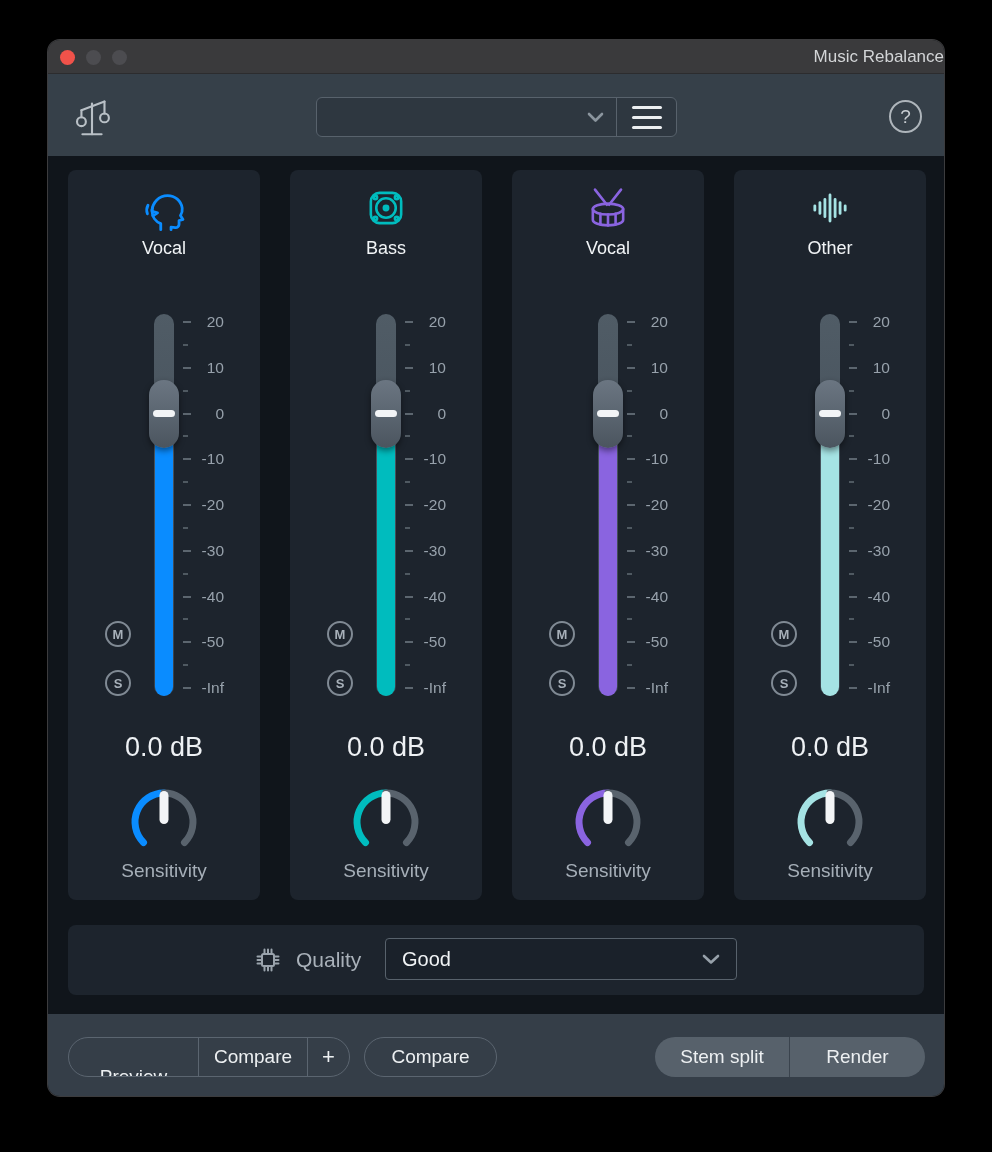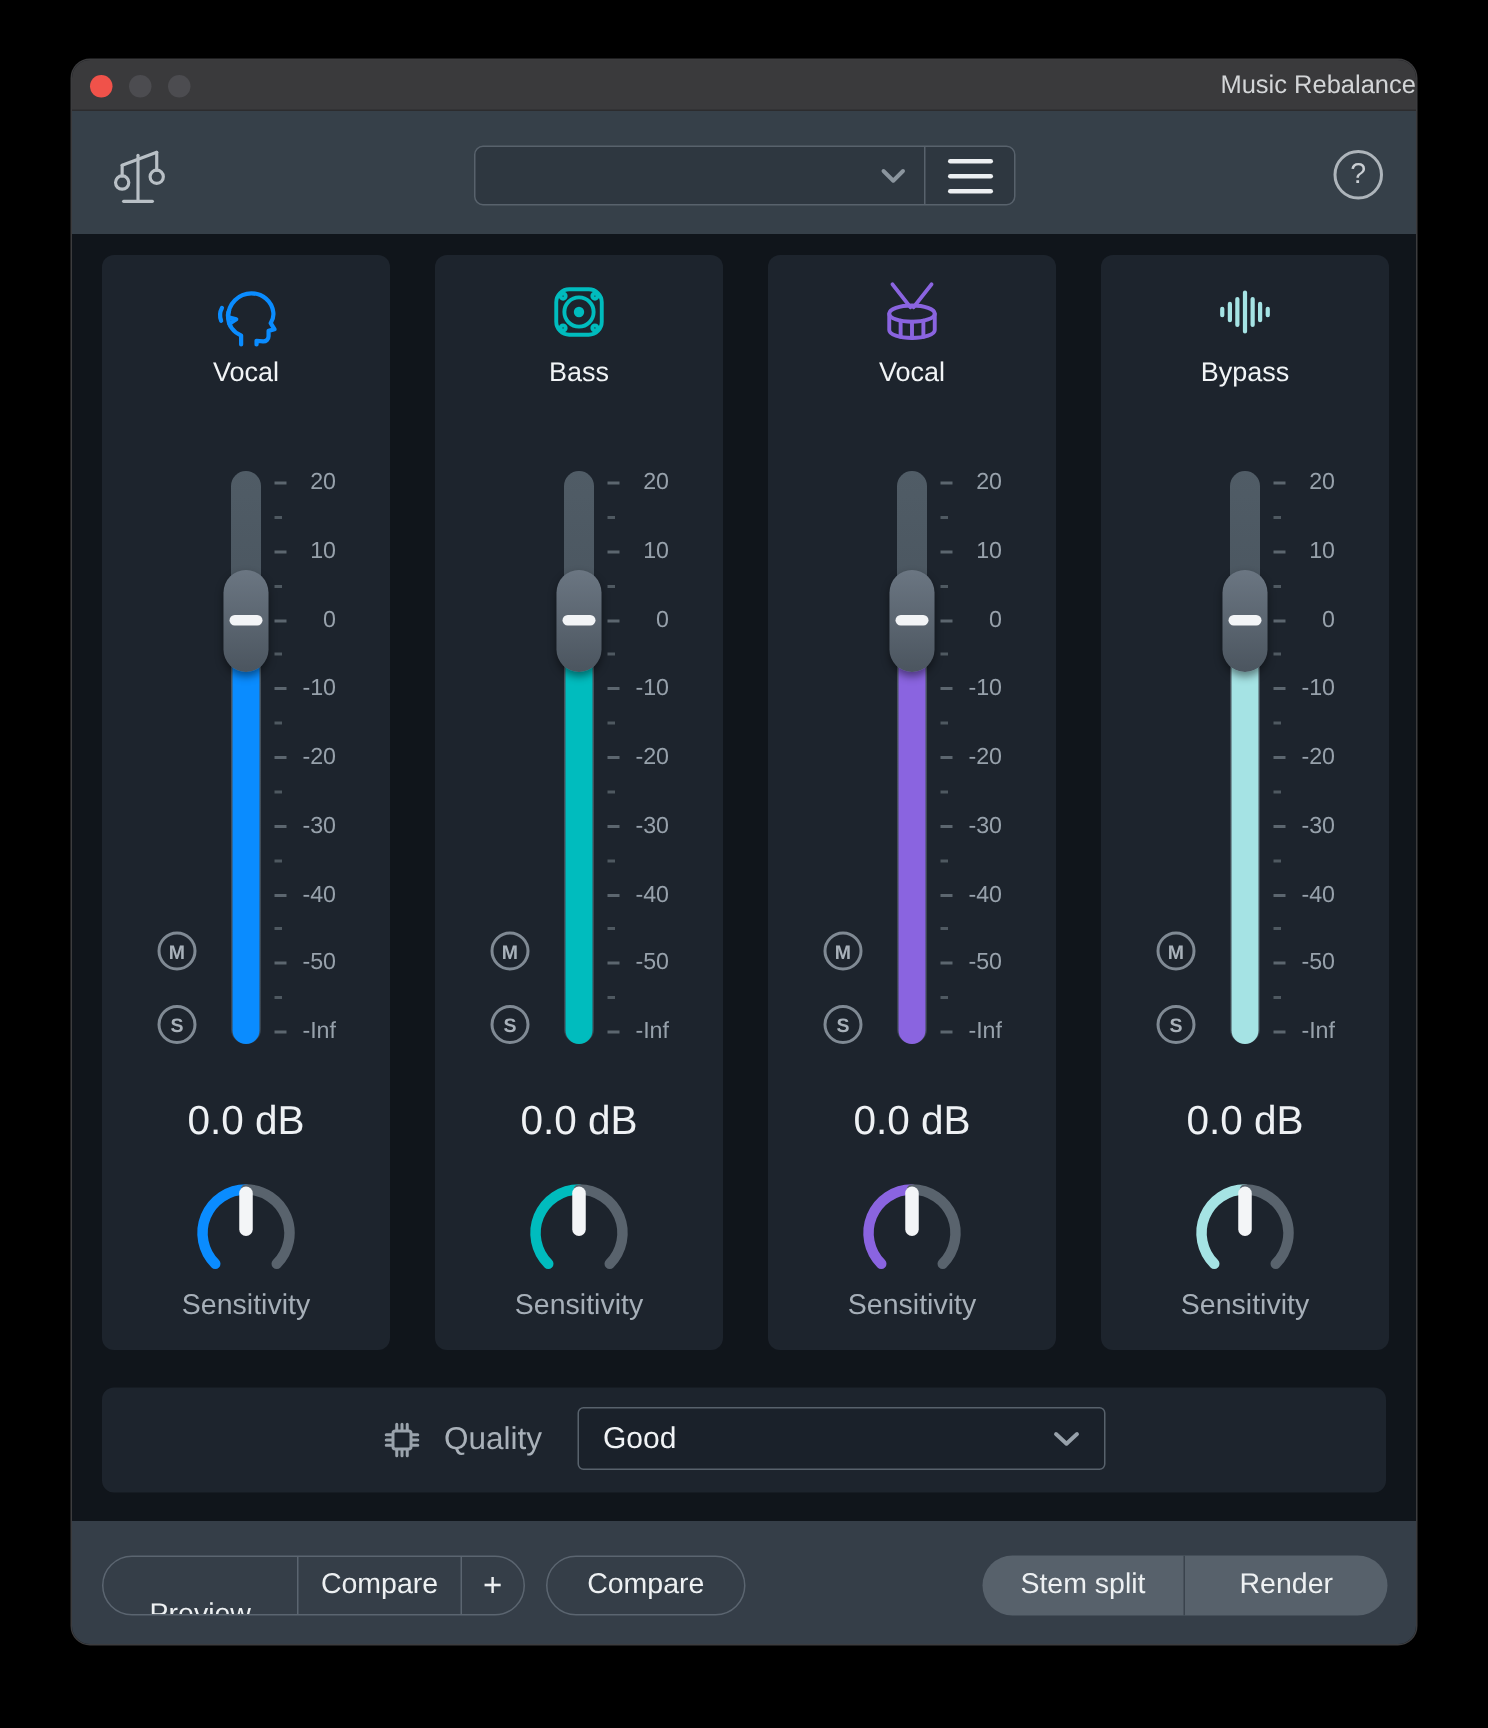--- a/index.html
+++ b/index.html
@@ -322,21 +322,21 @@
       </svg>
     </div>
     <div class="knob-label">Sensitivity</div>
   </section>
         <section class="channel-card" style="--accent: #a5e3e4;">
     <div class="channel-icon">
             <svg viewBox="0 0 48 48" fill="none" stroke="currentColor" stroke-width="2.6" stroke-linecap="round">
               <path d="M10 22v4M14.7 19v10M19.3 16v16M24 12v24M28.7 16v16M33.3 19v10M38 22v4"></path>
             </svg>
           </div>
-    <div class="channel-label">Bypass</div>
+    <div class="channel-label">Other</div>
     <div class="fader-area">
       <div class="rail">
         <div class="rail-fill" style="top: 99.5px;"></div>
       </div>
       <div class="thumb" style="top: 65.5px;">
         <div class="grip"></div>
       </div>
       <div>
               <div class="tick major" style="top: 7px;"></div>
               <div class="tick minor" style="top: 29.875px;"></div>

